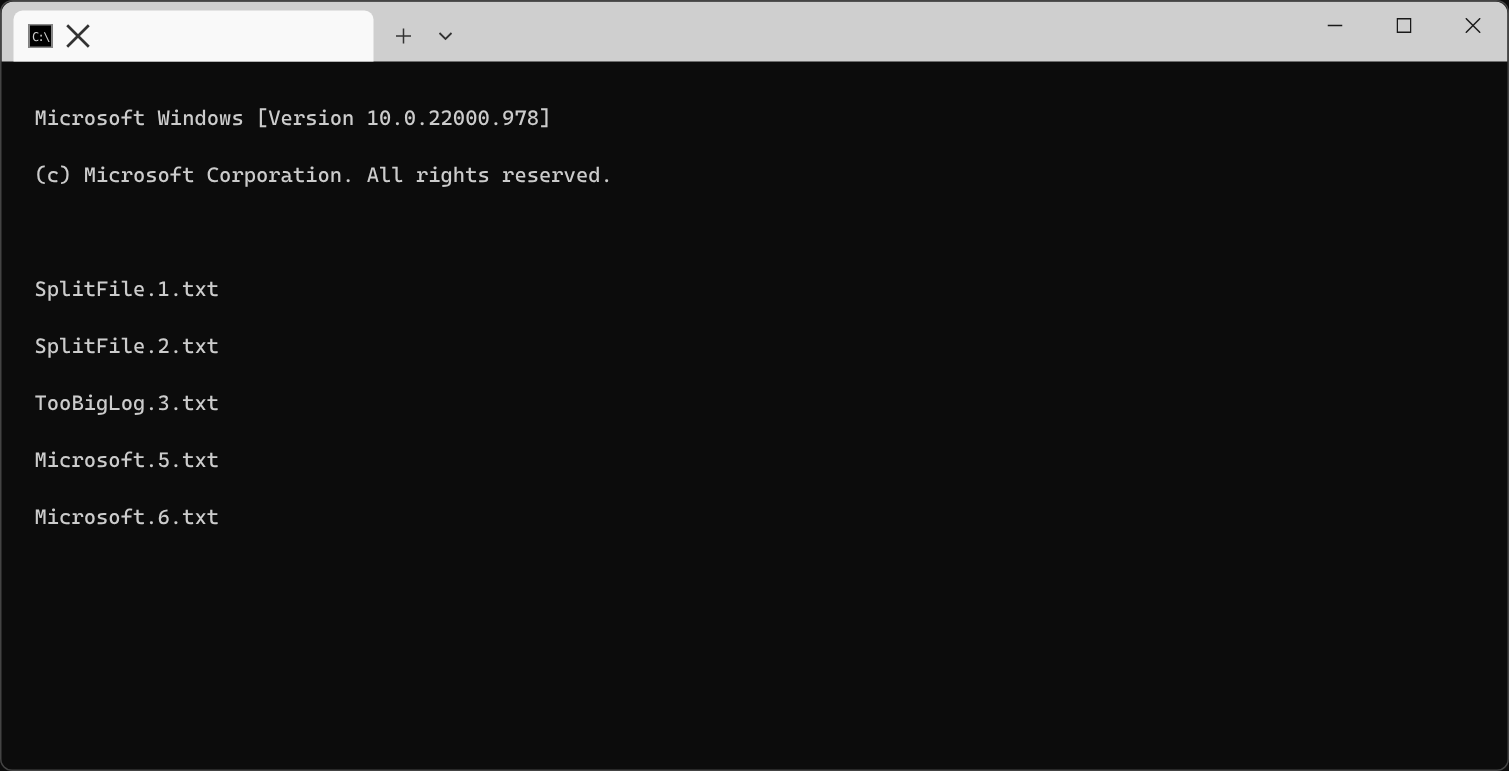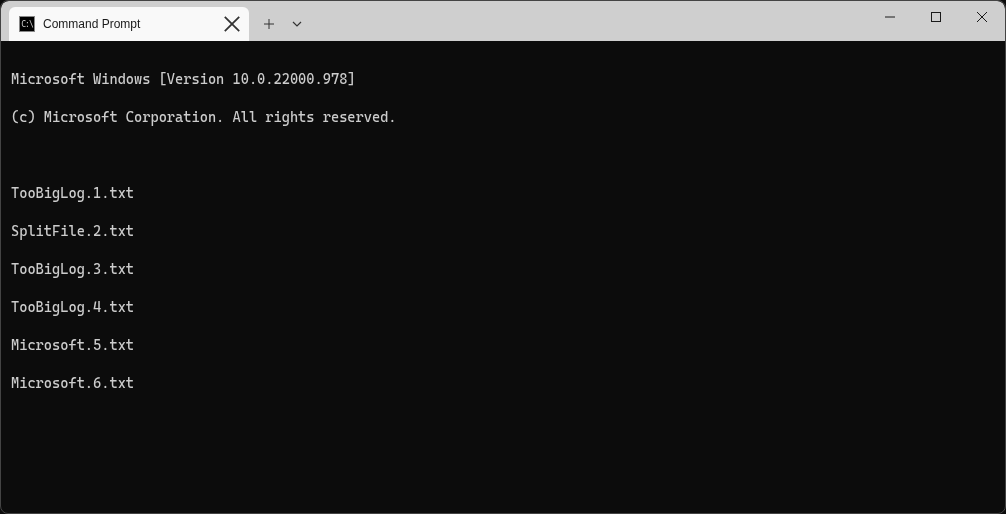--- a/index.html
+++ b/index.html
@@ -121,29 +121,29 @@
       padding: 10px 10px;
       color: #cccccc;
       font-size: 14px;
       line-height: 19px;
       white-space: pre;
       font-family: Consolas, 'Cascadia Mono', monospace;
     }
     
     .terminal-line {
       min-height: 19px;
+      margin-left: 12px;
     }
   </style>
 </head>
 <body>
 
 <div class="titlebar">
   <div class="tab">
     <div class="tab-icon">C:\</div>
-    <div class="tab-title">Command Prompt</div>
     <div class="tab-close">
       <svg viewBox="0 0 10 10" stroke="currentColor" stroke-width="1" fill="none">
         <line x1="1" y1="1" x2="9" y2="9"></line>
         <line x1="9" y1="1" x2="1" y2="9"></line>
       </svg>
     </div>
   </div>
   <div class="tab-actions">
     <div class="tab-new">
       <svg viewBox="0 0 12 12" width="12" height="12" stroke="#333" stroke-width="1" fill="none">
@@ -174,21 +174,20 @@
         <line x1="10" y1="0" x2="0" y2="10"></line>
       </svg>
     </div>
   </div>
 </div>
 
 <div class="terminal">
 <div class="terminal-line">Microsoft Windows [Version 10.0.22000.978]</div>
 <div class="terminal-line">(c) Microsoft Corporation. All rights reserved.</div>
 <div class="terminal-line"></div>
-<div class="terminal-line">TooBigLog.1.txt</div>
+<div class="terminal-line">SplitFile.1.txt</div>
 <div class="terminal-line">SplitFile.2.txt</div>
 <div class="terminal-line">TooBigLog.3.txt</div>
-<div class="terminal-line">TooBigLog.4.txt</div>
 <div class="terminal-line">Microsoft.5.txt</div>
 <div class="terminal-line">Microsoft.6.txt</div>
 <div class="terminal-line"></div>
 
 </div>
 
 </body></html>

